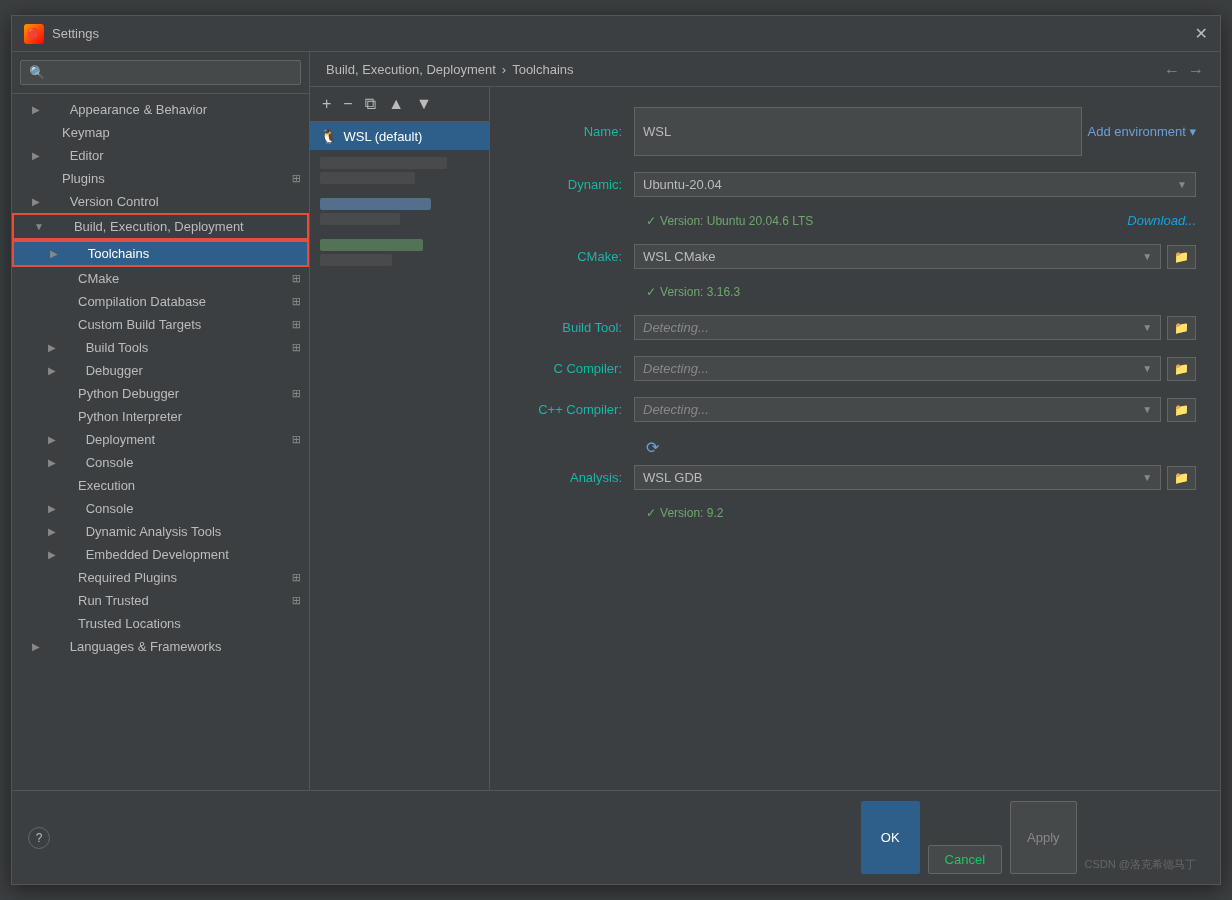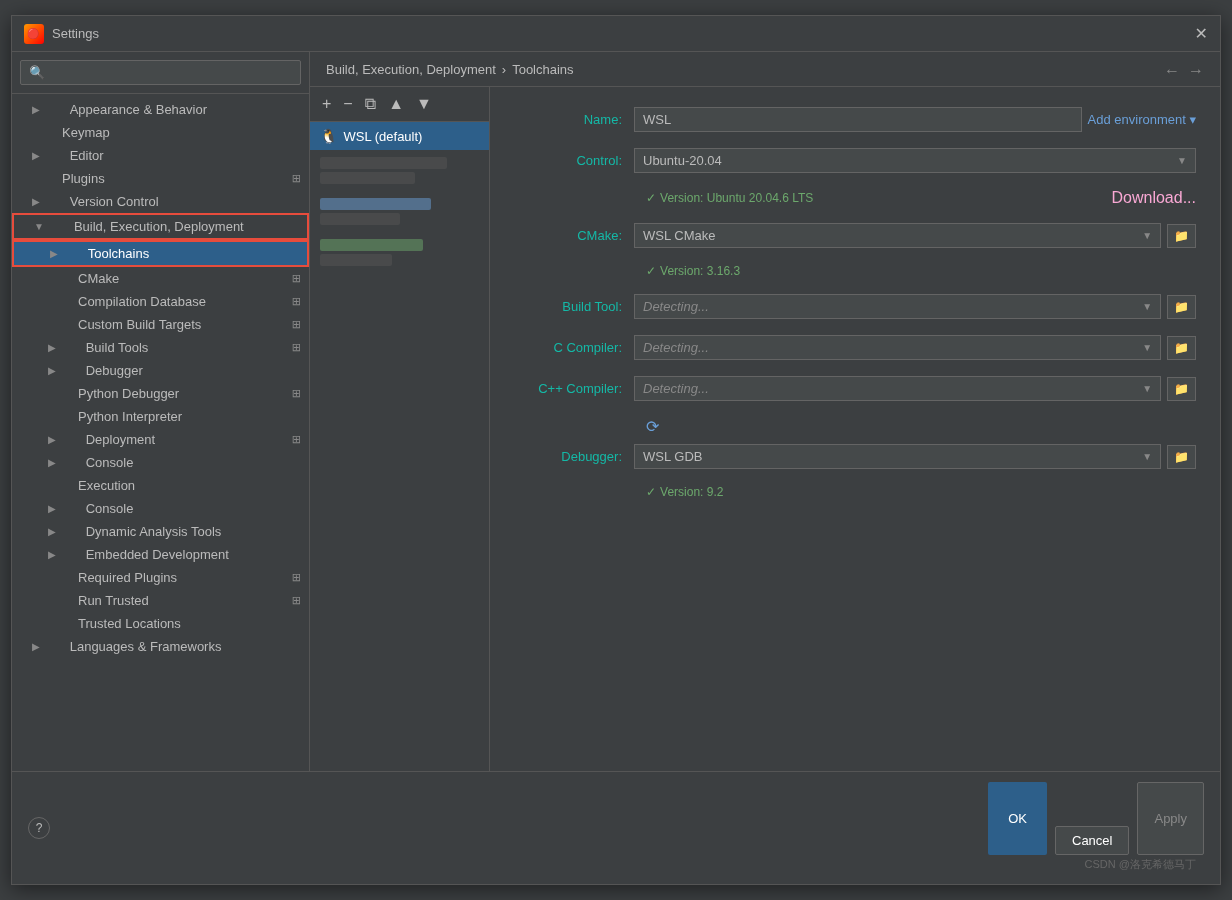--- a/index.html
+++ b/index.html
@@ -39,36 +39,36 @@
     .toolchain-item { padding: 6px 10px; cursor: pointer; color: #bbb; display: flex; align-items: center; gap: 6px; }
     .toolchain-item.selected { background: #2d5f8a; color: #fff; }
     .wsl-icon { font-size: 14px; }
     .blurred-item { padding: 4px 10px; }
     .blurred-bar { height: 12px; background: #555; border-radius: 2px; margin: 3px 0; opacity: 0.5; }
     
     .form-panel { flex: 1; padding: 20px 24px; overflow-y: auto; background: #3c3f41; }
     .form-row { display: flex; align-items: center; margin-bottom: 16px; }
     .form-label { width: 120px; color: #14b8a6; text-align: right; padding-right: 12px; flex-shrink: 0; }
     .form-control { flex: 1; display: flex; align-items: center; gap: 6px; }
-    .text-input { flex: 1; background: #45494a; border: 1px solid #646464; color: #bbb; padding: 4px 8px; font-size: 13px; outline: none; }
+    .text-input { flex: 1; background: #45494a; border: 1px solid #646464; color: #bbb; padding: 16px 8px; font-size: 13px; outline: none; }
     .add-env-btn { color: #6a9fd8; cursor: pointer; background: none; border: none; font-size: 13px; white-space: nowrap; }
     .dropdown { flex: 1; background: #45494a; border: 1px solid #646464; color: #bbb; padding: 4px 8px; font-size: 13px; display: flex; align-items: center; justify-content: space-between; cursor: pointer; }
     .dropdown-arrow { color: #888; font-size: 10px; }
     .folder-btn { background: #45494a; border: 1px solid #646464; color: #bbb; padding: 4px 6px; cursor: pointer; font-size: 12px; }
     .version-row { display: flex; align-items: center; margin-bottom: 16px; padding-left: 132px; }
     .version-text { color: #6ca86c; font-size: 12px; display: flex; align-items: center; gap: 4px; }
     .check-icon { color: #6ca86c; }
-    .download-link { color: #f9a8d4; cursor: pointer; margin-left: auto; font-size: 16px; }
+    .download-link { color: #0ea5e9; cursor: pointer; margin-left: auto; font-size: 13px; font-style: italic; }
     .spinner { color: #6a9fd8; font-size: 16px; margin-left: 132px; margin-bottom: 8px; }
     
     .dialog-footer { padding: 10px 16px; border-top: 1px solid #555; display: flex; align-items: center; justify-content: space-between; background: #3c3f41; }
     .help-btn { color: #bbb; cursor: pointer; background: none; border: 1px solid #666; border-radius: 50%; width: 22px; height: 22px; display: flex; align-items: center; justify-content: center; font-size: 12px; }
     .footer-right { display: flex; gap: 8px; }
     .btn-ok { background: #2d5f8a; color: #fff; border: none; padding: 6px 20px; cursor: pointer; font-size: 13px; border-radius: 2px; }
-    .btn-cancel { background: #45494a; color: #ffffff; border: 1px solid #666; padding: 6px 16px; cursor: pointer; font-size: 13px; border-radius: 2px; margin-top: 44px; }
+    .btn-cancel { background: #45494a; color: #22c55e; border: 1px solid #666; padding: 6px 16px; cursor: pointer; font-size: 13px; border-radius: 2px; margin-top: 44px; }
     .btn-apply { background: #45494a; color: #888; border: 1px solid #666; padding: 6px 16px; cursor: pointer; font-size: 13px; border-radius: 2px; }
     .watermark { font-size: 11px; color: #666; text-align: right; padding: 2px 8px; }
     
     .tree-item.build-selected { border: 2px solid #e74c3c; color: #bbb; }
     .tree-item.toolchain-selected { background: #2d5f8a; color: #fff; }
   </style>
 </head>
 <body>
 
 <div class="dialog">
@@ -271,21 +271,21 @@
 
           <div class="form-row">
             <span class="form-label">Name:</span>
             <div class="form-control">
               <input class="text-input" type="text" value="WSL" style="">
               <button class="add-env-btn">Add environment ▾</button>
             </div>
           </div>
 
           <div class="form-row">
-            <span class="form-label">Control:</span>
+            <span class="form-label">Dynamic:</span>
             <div class="form-control">
               <div class="dropdown">
                 <span>Ubuntu-20.04</span>
                 <span class="dropdown-arrow">▼</span>
               </div>
             </div>
           </div>
 
           <div class="version-row">
             <div class="version-text">
@@ -342,21 +342,21 @@
                 <span>Detecting...</span>
                 <span class="dropdown-arrow">▼</span>
               </div>
               <button class="folder-btn">📁</button>
             </div>
           </div>
 
           <div class="spinner">⟳</div>
 
           <div class="form-row">
-            <span class="form-label">Debugger:</span>
+            <span class="form-label">Analysis:</span>
             <div class="form-control">
               <div class="dropdown">
                 <span>WSL GDB</span>
                 <span class="dropdown-arrow">▼</span>
               </div>
               <button class="folder-btn">📁</button>
             </div>
           </div>
 
           <div class="version-row">
@@ -365,21 +365,21 @@
               <span>Version: 9.2</span>
             </div>
           </div>
         </div>
       </div>
     </div>
   </div>
 
   <div class="dialog-footer">
     <button class="help-btn">?</button>
-    <div style="display:flex;flex-direction:column;align-items:flex-end;">
+    <div style="display:flex;flex-direction:row;align-items:flex-end;">
       <div class="footer-right">
         <button class="btn-ok">OK</button>
         <button class="btn-cancel">Cancel</button>
         <button class="btn-apply">Apply</button>
       </div>
       <div class="watermark">CSDN @洛克希德马丁</div>
     </div>
   </div>
 </div>
 

